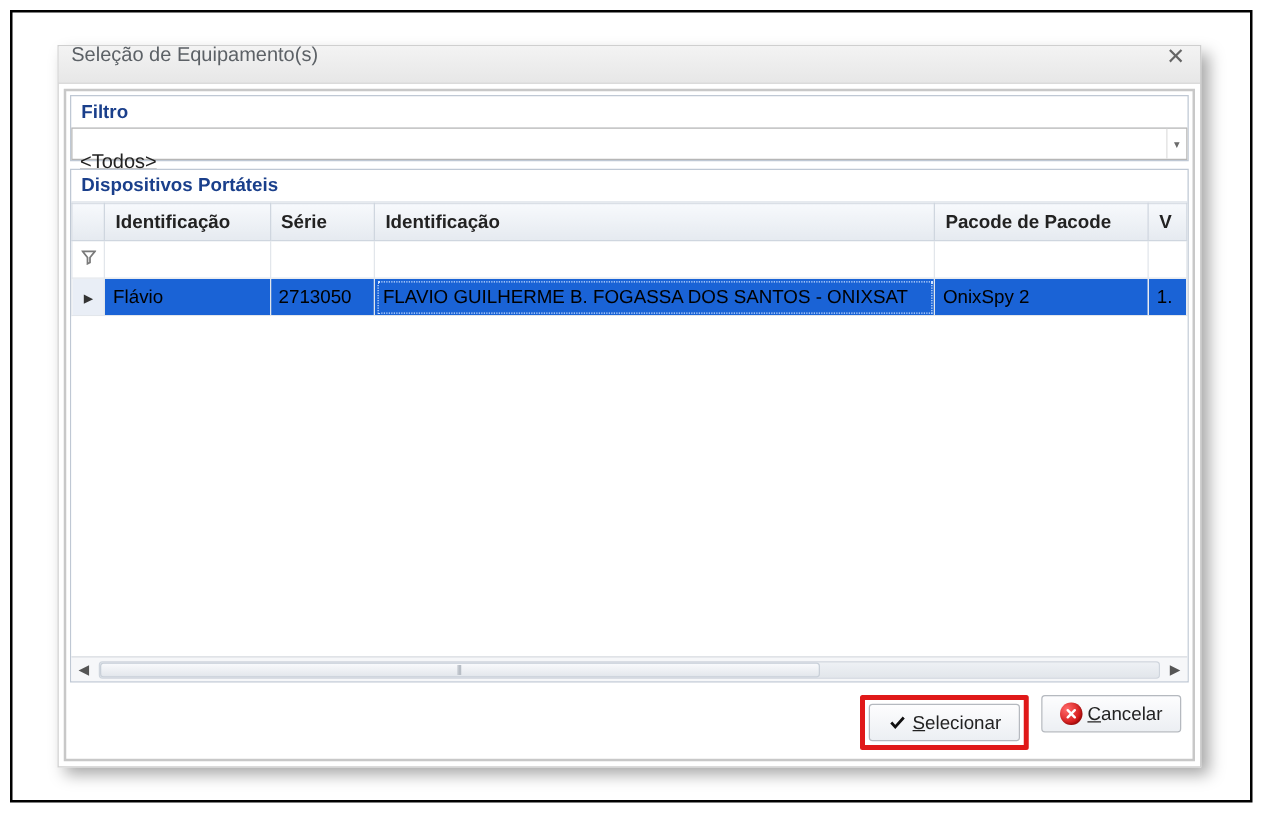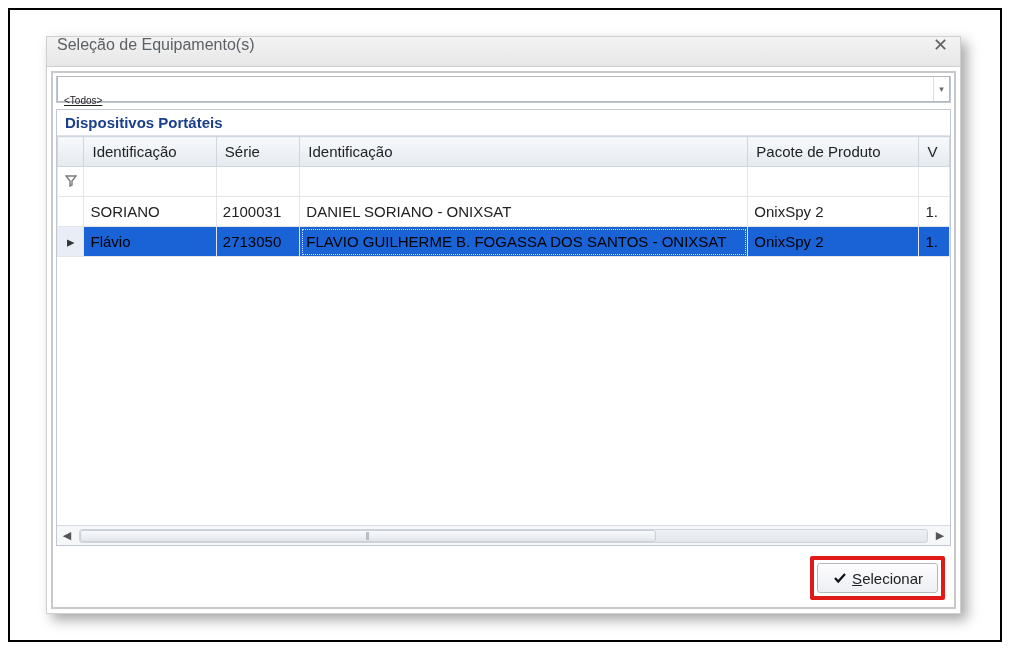--- a/index.html
+++ b/index.html
@@ -78,21 +78,21 @@
     flex: 1;
     display: flex;
     align-items: stretch;
     border: 1px solid #b6b6b6;
     background: #fff;
     height: 26px;
   }
   .combo .combo-text {
     flex: 1;
     padding: 18px 6px;
-    font-size: 10px;
+    font-size: 16px;
     text-decoration: underline;
   }
   .combo .combo-arrow {
     width: 16px;
     display: flex;
     align-items: center;
     justify-content: center;
     border-left: 1px solid #e0e0e0;
     color: #6b6b6b;
     font-size: 9px;
@@ -110,21 +110,21 @@
     flex-direction: column;
   }
   table.grid {
     border-collapse: collapse;
     width: 100%;
     table-layout: fixed;
   }
   table.grid th {
     background: linear-gradient(#f7f9fc,#e5eaf0);
     border: 1px solid #cfd6df;
-    font-weight: normal;
+    font-weight: bold;
     text-align: left;
     padding: 6px 8px;
     font-size: 15px;
     color: #222;
     height: 30px;
   }
   table.grid td {
     border: 1px solid #e2e6eb;
     padding: 5px 6px;
     font-size: 15px;
@@ -262,20 +262,21 @@
   <div class="shadow-frame">
 
     <div class="titlebar">
       <span>Seleção de Equipamento(s)</span>
       <span class="close-x">✕</span>
     </div>
 
     <div class="dialog-body">
 
       <div class="panel">
+        <div class="panel-title">Filtro</div>
         <div class="filter-row">
           <div class="combo">
             <div class="combo-text">&lt;Todos&gt;</div>
             <div class="combo-arrow">▾</div>
           </div>
         </div>
       </div>
 
       <div class="devices-panel">
         <div class="panel-title">Dispositivos Portáteis</div>
@@ -289,48 +290,40 @@
               <col class="col-prop">
               <col class="col-pac">
               <col class="col-v">
             </colgroup>
             <thead>
               <tr>
                 <th></th>
                 <th>Identificação</th>
                 <th>Série</th>
                 <th>Identificação</th>
-                <th>Pacote de Produto</th>
+                <th>Pacode de Pacode</th>
                 <th>V</th>
               </tr>
             </thead>
             <tbody>
               <tr class="filter-row-cells">
                 <td class="filter-icon-cell">
                   <span class="funnel-icon">
                     <svg width="12" height="12" viewBox="0 0 12 12">
                         <path d="M1 1h10L7 6v4l-2 1V6L1 1z"></path>
                       </svg>
                   </span>
                 </td>
                 <td></td>
                 <td></td>
                 <td></td>
                 <td></td>
                 <td></td>
               </tr>
 
-              <tr class="data-row">
-                <td class="row-indicator"></td>
-                <td>SORIANO</td>
-                <td>2100031</td>
-                <td>DANIEL SORIANO - ONIXSAT</td>
-                <td>OnixSpy 2</td>
-                <td>1.</td>
-              </tr>
 
               <tr class="data-row selected">
                 <td class="row-indicator">▸</td>
                 <td>Flávio</td>
                 <td>2713050</td>
                 <td class="cell-prop">FLAVIO GUILHERME B. FOGASSA DOS SANTOS - ONIXSAT</td>
                 <td>OnixSpy 2</td>
                 <td>1.</td>
               </tr>
             </tbody>
@@ -351,17 +344,21 @@
         <span class="selecionar-highlight">
           <button class="btn">
             <span class="icon check-icon">
               <svg width="14" height="14" viewBox="0 0 14 14">
                   <path d="M2 7l3.2 3.5L12 3"></path>
                 </svg>
             </span>
             <span><span class="underline-letter">S</span><span>elecionar</span></span>
           </button>
         </span>
+        <button class="btn">
+          <span class="cancel-icon"></span>
+          <span><span class="underline-letter">C</span><span>ancelar</span></span>
+        </button>
       </div>
 
     </div>
   </div>
 </div>
 
 </body></html>

